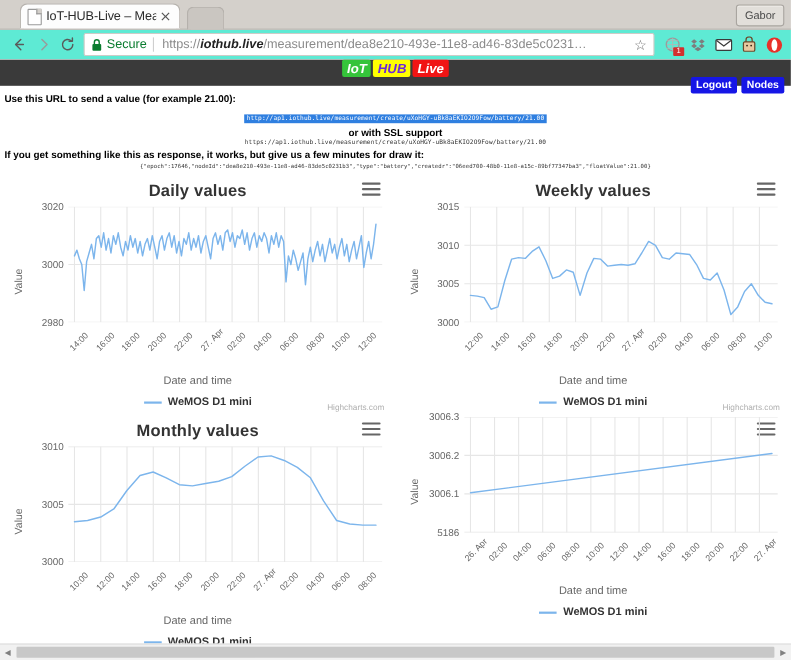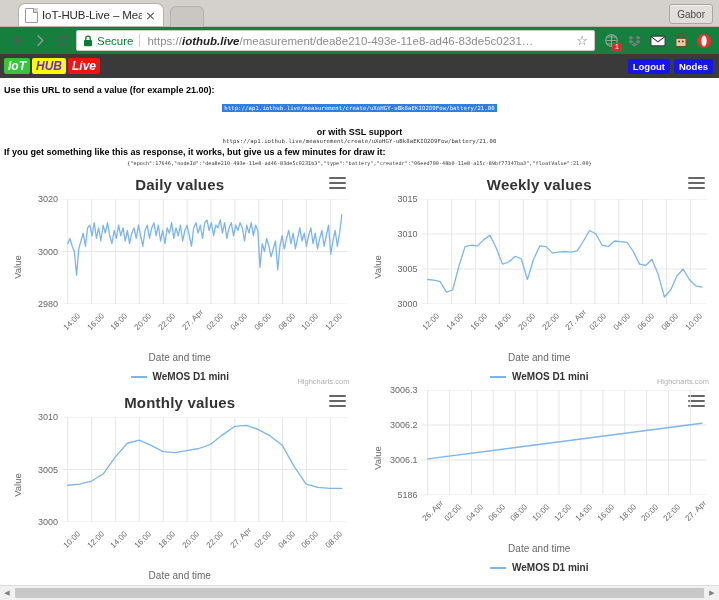--- a/index.html
+++ b/index.html
@@ -42,21 +42,21 @@
     background:#cac6c1;border:1px solid #b5b1ac;border-bottom:none;
     border-radius:6px 6px 0 0;
   }
   .profile-btn{
     position:absolute;right:6px;top:4px;height:18px;padding:0 7px;
     background:#e2dfda;border:1px solid #a9a5a0;border-radius:3px;
     font-size:10px;color:#4a4a4a;display:flex;align-items:center;
     box-shadow:inset 0 1px 0 #f3f1ee;
   }
   .navbar{
-    height:28px;background:#15803d;display:flex;align-items:center;
+    height:28px;background:#5eead4;display:flex;align-items:center;
     border-bottom:1px solid #cfcdc9;padding:0 6px;box-sizing:border-box;
   }
   .nav-ico{
     width:22px;height:22px;display:flex;align-items:center;justify-content:center;
     color:#5a5a5a;flex:0 0 auto;
   }
   .urlbar{
     flex:1 1 auto;height:21px;background:#fff;border:1px solid #cdcbc7;
     border-radius:2px;display:flex;align-items:center;margin:0 5px 0 4px;
     padding:0 6px;box-sizing:border-box;overflow:hidden;
@@ -71,21 +71,21 @@
   .ext{width:19px;height:19px;position:relative;display:flex;align-items:center;justify-content:center;}
   .badge{
     position:absolute;right:-1px;bottom:-1px;background:#d32f2f;color:#fff;
     font-size:7px;line-height:8px;min-width:8px;height:8px;border-radius:1px;
     text-align:center;padding:0 1px;font-family:"Liberation Sans",sans-serif;
   }
   
   .page{position:absolute;left:0;top:54px;right:0;bottom:14px;background:#fff;overflow:hidden;}
   .sitebar{
     height:24px;background:#3a3a3a;display:flex;align-items:center;
-    padding:0 4px;box-sizing:border-box;
+    padding:0 4px;box-sizing:border-box;flex-direction:column;
   }
   .logo{display:flex;align-items:center;gap:2px;}
   .logo span{
     font-size:12px;font-weight:700;padding:1px 4px;border-radius:2px;line-height:14px;
     font-style:italic;
   }
   .lg-iot{background:#35c43a;color:#fff;}
   .lg-hub{background:#ffff00;color:#6d28d9;}
   .lg-live{background:#f01414;color:#fff;}
   .sitebar-right{margin-left:auto;display:flex;gap:4px;padding-right:2px;}
@@ -94,21 +94,21 @@
     padding:2px 5px;border-radius:2px;line-height:11px;
   }
   .info{padding:4px 4px 0 4px;}
   .info-line{font-size:9px;font-weight:700;color:#000;margin:3px 0 0 0;line-height:11px;}
   .center{text-align:center;}
   .url-hl{
     display:inline-block;background:#2f7fe0;color:#fff;font-size:5.6px;
     font-family:"DejaVu Sans Mono",monospace;letter-spacing:.1px;
     padding:1px 2px;white-space:nowrap;
   }
-  .ssl-lbl{font-size:9px;font-weight:700;text-align:center;margin-top:13px;}
+  .ssl-lbl{font-size:9px;font-weight:700;text-align:center;margin-top:2px;}
   .url-plain{
     font-size:5.6px;font-family:"DejaVu Sans Mono",monospace;color:#333;
     text-align:center;margin-top:1px;white-space:nowrap;letter-spacing:.1px;
   }
   .json-line{
     font-size:5.1px;font-family:"DejaVu Sans Mono",monospace;color:#333;
     text-align:center;margin-top:2px;white-space:nowrap;letter-spacing:.05px;
   }
   
   .charts{display:flex;flex-wrap:wrap;}

